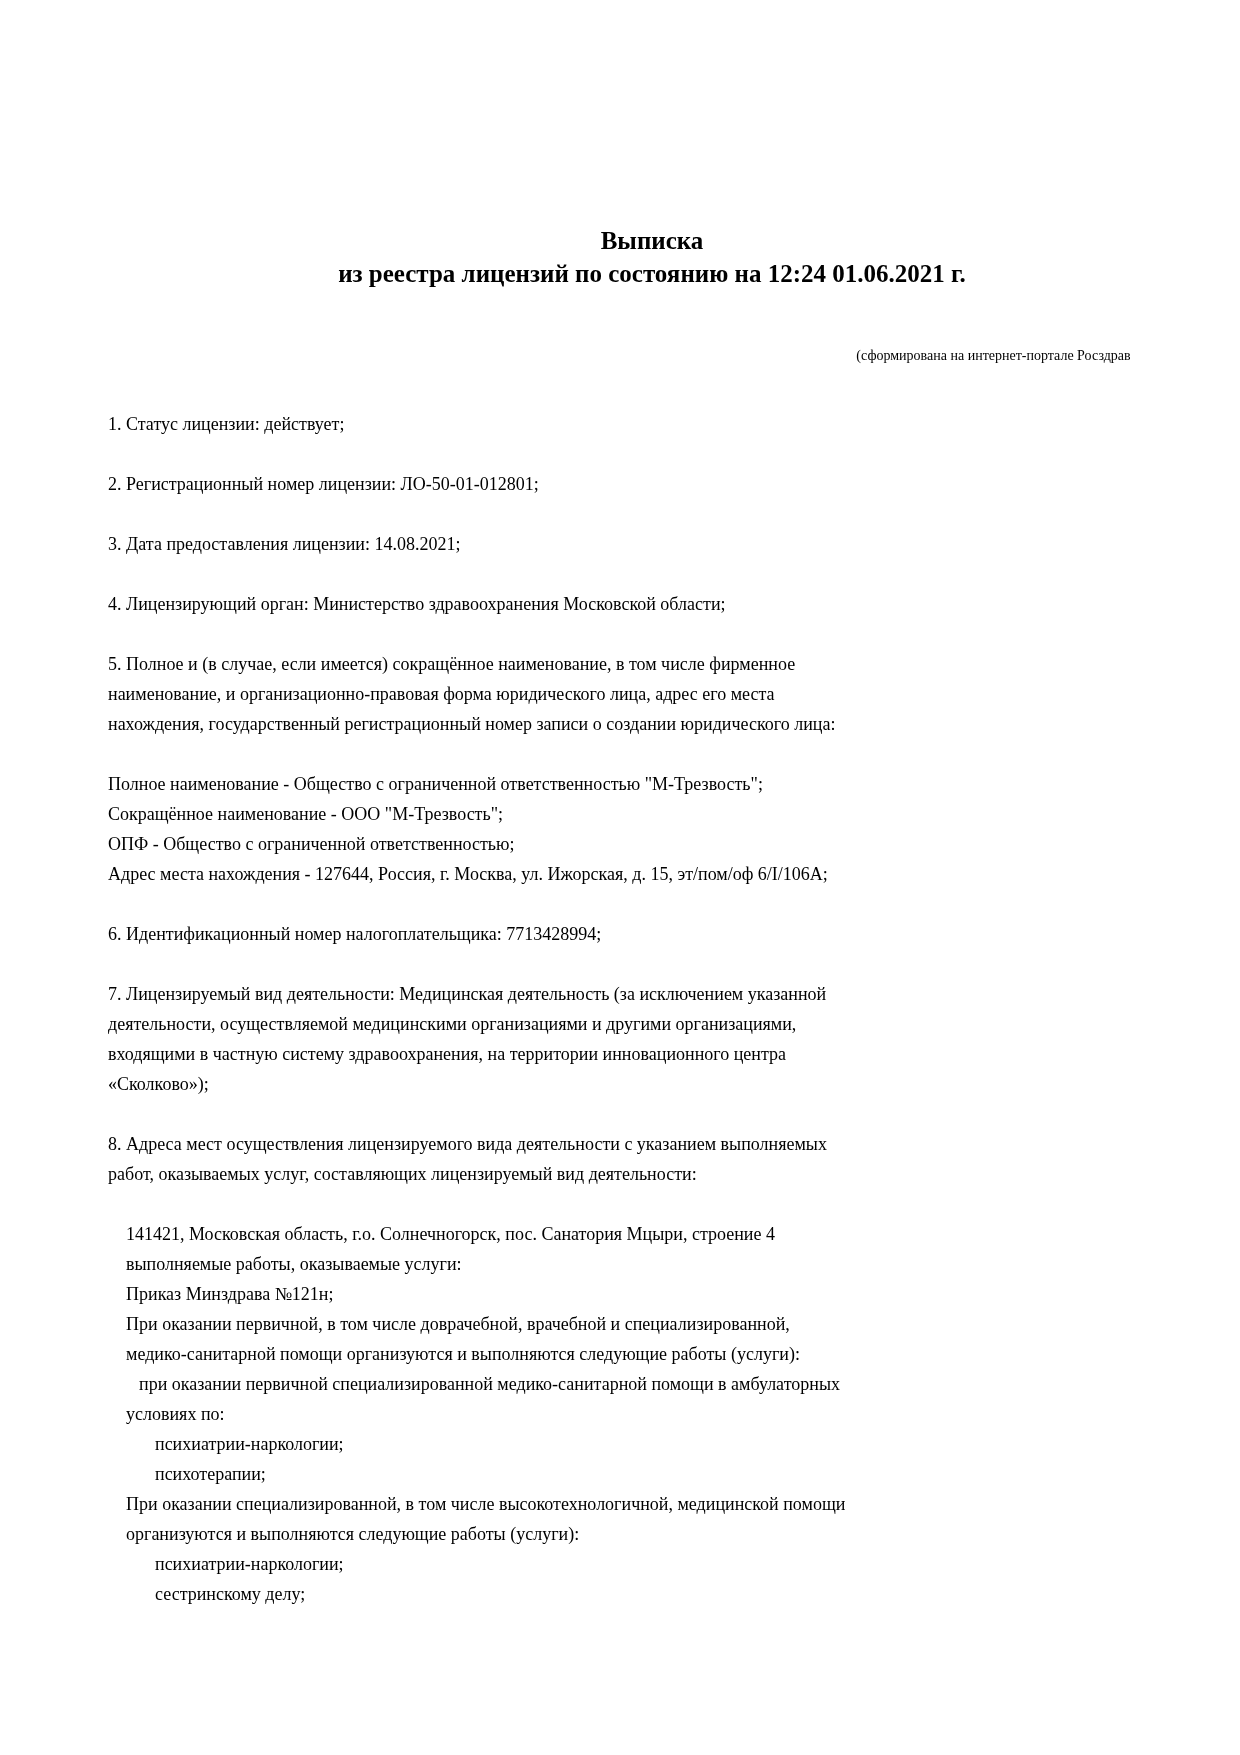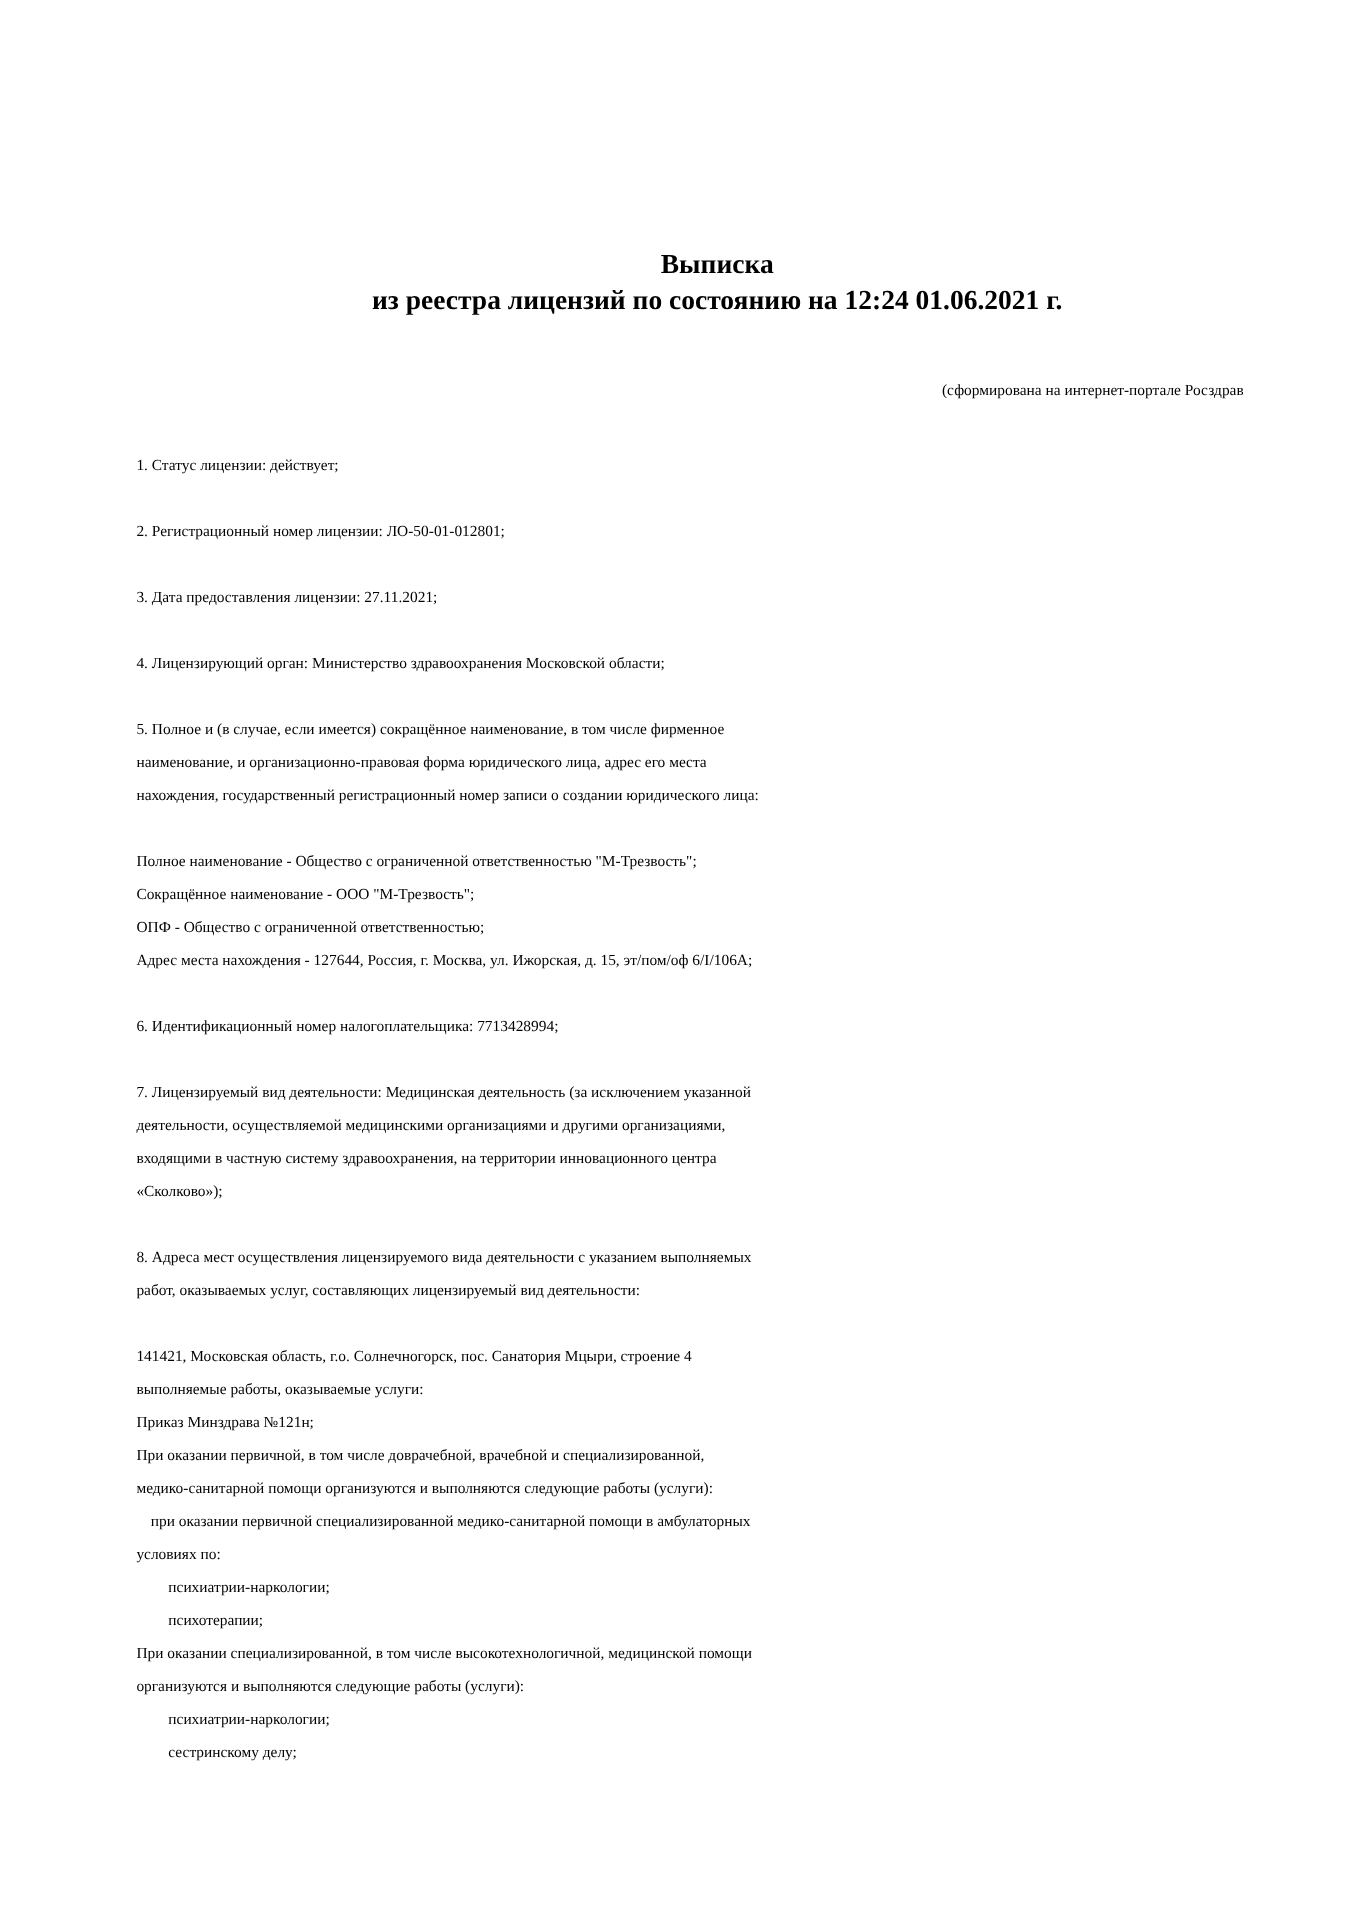--- a/index.html
+++ b/index.html
@@ -38,31 +38,32 @@
     position: absolute;
     left: 122px;
     top: 344px;
     width: 1060px;
     text-align: right;
     font-size: 14px;
     line-height: 24px;
   }
   .doc-body {
     position: absolute;
-    left: 124px;
+    left: 108px;
     top: 409px;
     width: 1060px;
-    font-size: 14px;
+    font-size: 18px;
     line-height: 30px;
   }
   .paragraph {
     margin: 0 0 30px 0;
   }
   .paragraph:last-child {
     margin-bottom: 0;
+    margin-left: 18px;
   }
   .line {
     white-space: pre;
   }
   .indent-0 { padding-left: 0; }
   .indent-1 { padding-left: 13px; }
   .indent-2 { padding-left: 29px; }
 </style>
 </head>
 <body>
@@ -76,21 +77,21 @@
   <div class="note">(сформирована на интернет-портале Росздравнадзора)</div>
 
   <div class="doc-body">
       <div class="paragraph">
         <div class="line indent-0">1. Статус лицензии: действует;</div>
       </div>
       <div class="paragraph">
         <div class="line indent-0">2. Регистрационный номер лицензии: ЛО-50-01-012801;</div>
       </div>
       <div class="paragraph">
-        <div class="line indent-0">3. Дата предоставления лицензии: 27.11.2021;</div>
+        <div class="line indent-0">3. Дата предоставления лицензии: 14.08.2021;</div>
       </div>
       <div class="paragraph">
         <div class="line indent-0">4. Лицензирующий орган: Министерство здравоохранения Московской области;</div>
       </div>
       <div class="paragraph">
         <div class="line indent-0">5. Полное и (в случае, если имеется) сокращённое наименование, в том числе фирменное</div>
         <div class="line indent-0">наименование, и организационно-правовая форма юридического лица, адрес его места</div>
         <div class="line indent-0">нахождения, государственный регистрационный номер записи о создании юридического лица:</div>
       </div>
       <div class="paragraph">

